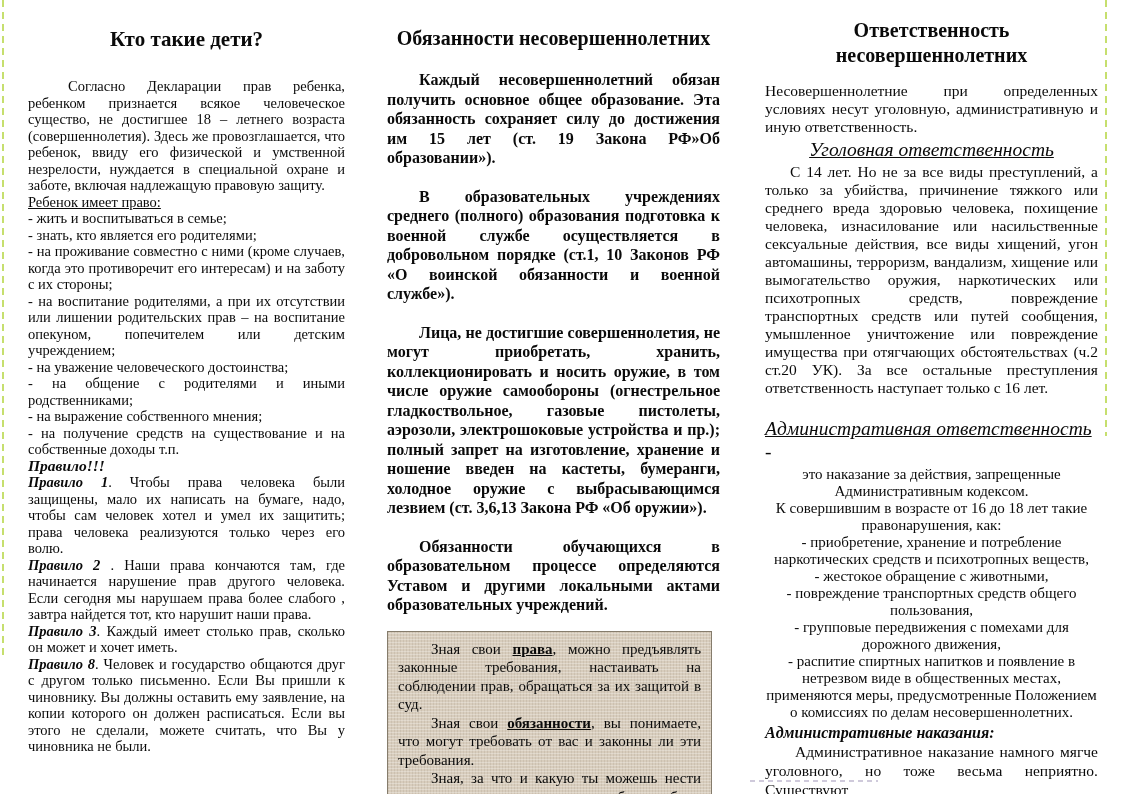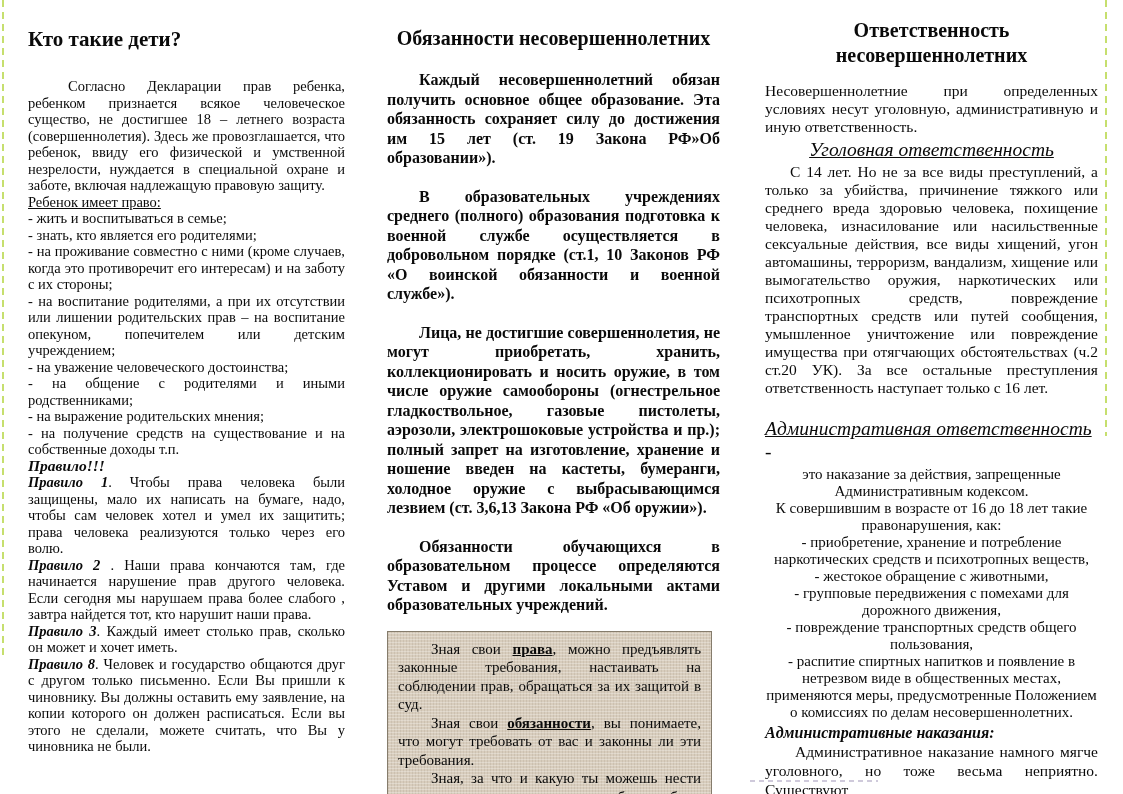--- a/index.html
+++ b/index.html
@@ -12,21 +12,21 @@
     display:flex;
     overflow:hidden;
   }
   .col{box-sizing:border-box;height:794px;overflow:hidden;}
   .col1{width:374px;padding:20px 29px 0 28px;}
   .col2{width:374px;padding:22px 28px 16px 13px;}
   .col3{width:375px;padding:14px 25px 0 17px;}
   p{margin:0;}
   .j{text-align:justify;}
   .col1 p, .col1 div{font-size:14.5px;line-height:16.5px;}
-  .col1 .col-title{font-size:21px;line-height:26px;font-weight:bold;margin:6px 0 26px 0;}
+  .col1 .col-title{font-size:21px;line-height:26px;font-weight:bold;text-align:center;margin:6px 0 26px 0;}
   .ind40{text-indent:40px;}
   .ind30{text-indent:30px;}
   .ind25{text-indent:25px;}
   .u{text-decoration:underline;}
   .rule-head{font-weight:bold;font-style:italic;font-size:15.5px;}
   .lead{font-weight:bold;font-style:italic;}
   .col2 .col-title{font-size:20px;line-height:25px;font-weight:bold;text-align:center;margin:4px 0 0 0;}
   .col2 .body-p{font-size:16px;line-height:19.5px;font-weight:bold;text-indent:32px;margin-top:19px;}
   .note-box{
     margin-top:16px;
@@ -70,21 +70,21 @@
   <div class="col col1">
     <div class="col-title">Кто такие дети?</div>
     <p class="j ind40">Согласно Декларации прав ребенка, ребенком признается всякое человеческое существо, не достигшее 18 – летнего возраста (совершеннолетия). Здесь же провозглашается, что ребенок, ввиду его физической и умственной незрелости, нуждается в специальной охране и заботе, включая надлежащую правовую защиту.</p>
     <p><span class="u">Ребенок имеет право:</span></p>
     <p class="j">- жить и воспитываться в семье;</p>
     <p class="j">- знать, кто является его родителями;</p>
     <p class="j">- на проживание совместно с ними (кроме случаев, когда это противоречит его интересам) и на заботу с их стороны;</p>
     <p class="j">- на воспитание родителями, а при их отсутствии или лишении родительских прав – на воспитание опекуном, попечителем или детским учреждением;</p>
     <p class="j">- на уважение человеческого достоинства;</p>
     <p class="j">- на общение с родителями и иными родственниками;</p>
-    <p class="j">- на выражение родительских мнения;</p>
+    <p class="j">- на выражение собственного мнения;</p>
     <p class="j">- на получение средств на существование и на собственные доходы т.п.</p>
     <p><span class="rule-head">Правило!!!</span></p>
     <p class="j"><span class="lead">Правило 1</span><span>. Чтобы права человека были защищены, мало их написать на бумаге, надо, чтобы сам человек хотел и умел их защитить; права человека реализуются только через его волю.</span></p>
     <p class="j"><span class="lead">Правило 2</span><span> . Наши права кончаются там, где начинается нарушение прав другого человека. Если сегодня мы нарушаем права более слабого , завтра найдется тот, кто нарушит наши права.</span></p>
     <p class="j"><span class="lead">Правило 3</span><span>. Каждый имеет столько прав, сколько он может и хочет иметь.</span></p>
     <p class="j"><span class="lead">Правило 8</span><span>. Человек и государство общаются друг с другом только письменно. Если Вы пришли к чиновнику. Вы должны оставить ему заявление, на копии которого он должен расписаться. Если вы этого не сделали, можете считать, что Вы у чиновника не были.</span></p>
   </div>
 
   <div class="col col2">
     <div class="col-title">Обязанности несовершеннолетних</div>
@@ -102,22 +102,22 @@
   <div class="col col3">
     <div class="col-title">Ответственность несовершеннолетних</div>
     <p class="j">Несовершеннолетние при определенных условиях несут уголовную, административную и иную ответственность.</p>
     <p class="crim-head"><span class="iu">Уголовная ответственность</span></p>
     <p class="j ind25">С 14 лет. Но не за все виды преступлений, а только за убийства, причинение тяжкого или среднего вреда здоровью человека, похищение человека, изнасилование или насильственные сексуальные действия, все виды хищений, угон автомашины, терроризм, вандализм, хищение или вымогательство оружия, наркотических или психотропных средств, повреждение транспортных средств или путей сообщения, умышленное уничтожение или повреждение имущества при отягчающих обстоятельствах (ч.2 ст.20 УК). За все остальные преступления ответственность наступает только с 16 лет.</p>
     <p class="admin-head"><span class="iu">Административная ответственность</span><span> -</span></p>
     <p class="admin-line">это наказание за действия, запрещенные Административным кодексом.</p>
     <p class="admin-line">К совершившим в возрасте от 16 до 18 лет такие правонарушения, как:</p>
     <p class="admin-line">- приобретение, хранение и потребление наркотических средств и психотропных веществ,</p>
     <p class="admin-line">- жестокое обращение с животными,</p>
+    <p class="admin-line">- повреждение транспортных средств общего пользования,</p>
     <p class="admin-line">- групповые передвижения с помехами для дорожного движения,</p>
-    <p class="admin-line">- повреждение транспортных средств общего пользования,</p>
     <p class="admin-line">- распитие спиртных напитков и появление в нетрезвом виде в общественных местах,</p>
     <p class="admin-line">применяются меры, предусмотренные Положением о комиссиях по делам несовершеннолетних.</p>
     <p class="punish-head">Административные наказания:</p>
     <p class="j ind30 p3">Административное наказание намного мягче уголовного, но тоже весьма неприятно. Существуют</p>
 
   </div>
 
 </div>
 
 </body></html>

